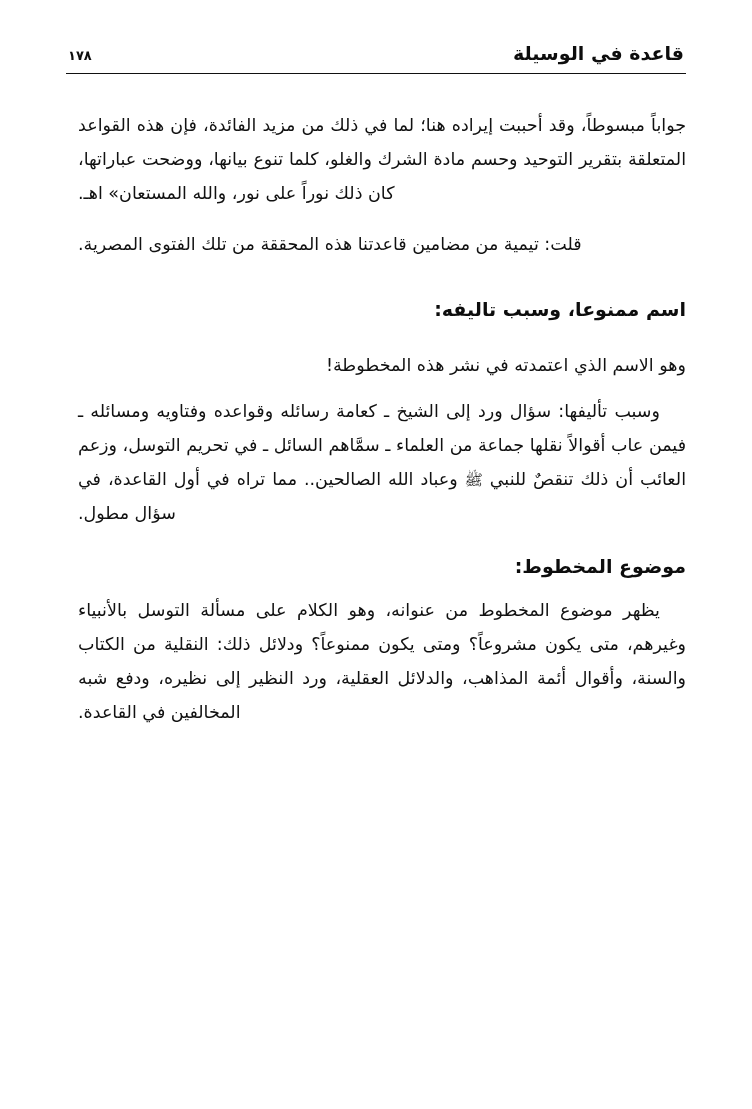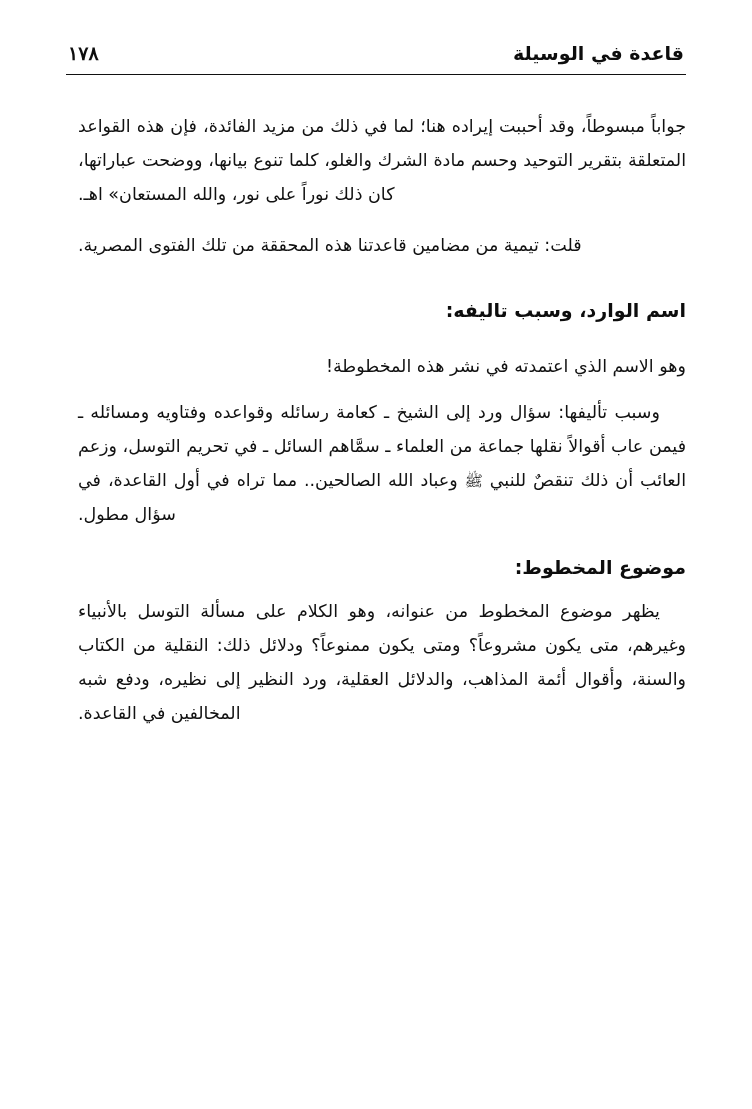--- a/index.html
+++ b/index.html
@@ -31,24 +31,23 @@
     justify-content: space-between;
     padding: 0 2px 6px 2px;
   }
   .header-title {
     font-size: 19px;
     font-weight: bold;
     letter-spacing: 0px;
     color: #0d0d0d;
   }
   .header-page-number {
-    font-size: 19px;
+    font-size: 13px;
     font-weight: bold;
     color: #0d0d0d;
-    font-family: Liberation Serif, serif;
   }
   .header-rule {
     border: 0;
     border-top: 1.6px solid #111111;
     margin: 3px 0 0 0;
     width: 100%;
   }
   
   .content {
     margin-top: 34px;
@@ -104,21 +103,21 @@
 
     <div class="gap-md"></div>
 
     <p class="para indent lastleft">قلت: تيمية من مضامين قاعدتنا هذه المحققة من تلك الفتوى المصرية.</p>
 
     <div class="gap-sm"></div>
 
 
     <div class="gap-lg"></div>
 
-    <h2 class="section">اسم الوارد، وسبب تاليفه:</h2>
+    <h2 class="section">اسم ممنوعا، وسبب تاليفه:</h2>
 
     <div class="gap-sm"></div>
 
 
     <div class="gap-sm"></div>
 
     <p class="para lastright" style="text-align:left;">وهو الاسم الذي اعتمدته في نشر هذه المخطوطة!</p>
 
     <div class="gap-sm"></div>
 

